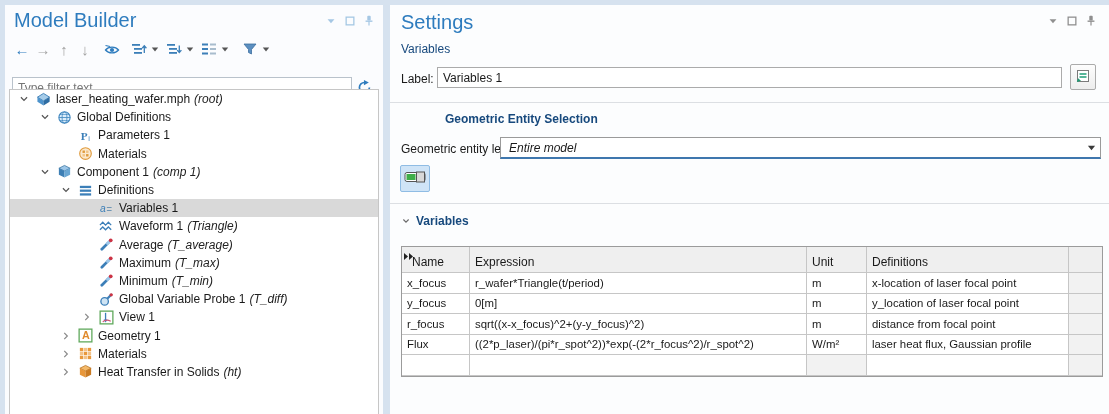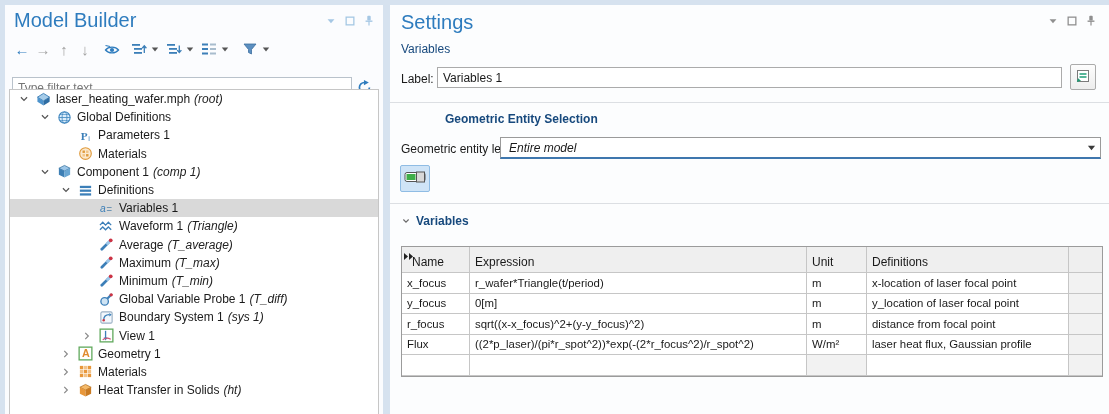--- a/index.html
+++ b/index.html
@@ -392,33 +392,20 @@
           <svg viewBox="0 0 16 16">
             <line x1="8" y1="8" x2="13" y2="3" stroke="#3c7fb8" stroke-width="2.4" stroke-linecap="round"></line>
             <circle cx="13" cy="3" r="1.8" fill="#cc3344"></circle>
             <circle cx="6" cy="10" r="4" fill="#cfe4f4" stroke="#3c7fb8" stroke-width="1.4"></circle>
           </svg>
         </span>
       <span class="tlabel">Global Variable Probe 1</span>
       <span class="tsuffix">(T_diff)</span>
     </div>
 
-    <div class="trow lvl3">
-      <span class="chev"></span>
-      <span class="ticon">
-          <svg viewBox="0 0 16 16">
-            <rect x="2" y="2" width="12" height="12" rx="1.5" fill="#f2f7fc" stroke="#9ab0c4" stroke-width="1.2"></rect>
-            <path d="M5 11 Q5 5 11 5" fill="none" stroke="#3c7fb8" stroke-width="1.4"></path>
-            <polygon points="11,3.2 13.5,5 11,6.8" fill="#3c7fb8"></polygon>
-            <circle cx="5" cy="11" r="1.3" fill="#cc3344"></circle>
-          </svg>
-        </span>
-      <span class="tlabel">Boundary System 1</span>
-      <span class="tsuffix">(sys 1)</span>
-    </div>
 
     <div class="trow lvl3">
       <span class="chev">
           <svg width="14" height="14" viewBox="0 0 16 16">
             <path d="M6 4.5 L9.5 8 L6 11.5" stroke="#8a8a8a" fill="none" stroke-width="1.4"></path>
           </svg>
         </span>
       <span class="ticon">
           <svg viewBox="0 0 16 16">
             <rect x="1.2" y="1.2" width="13.6" height="13.6" fill="#fff" stroke="#62aa5e" stroke-width="1.4"></rect>

